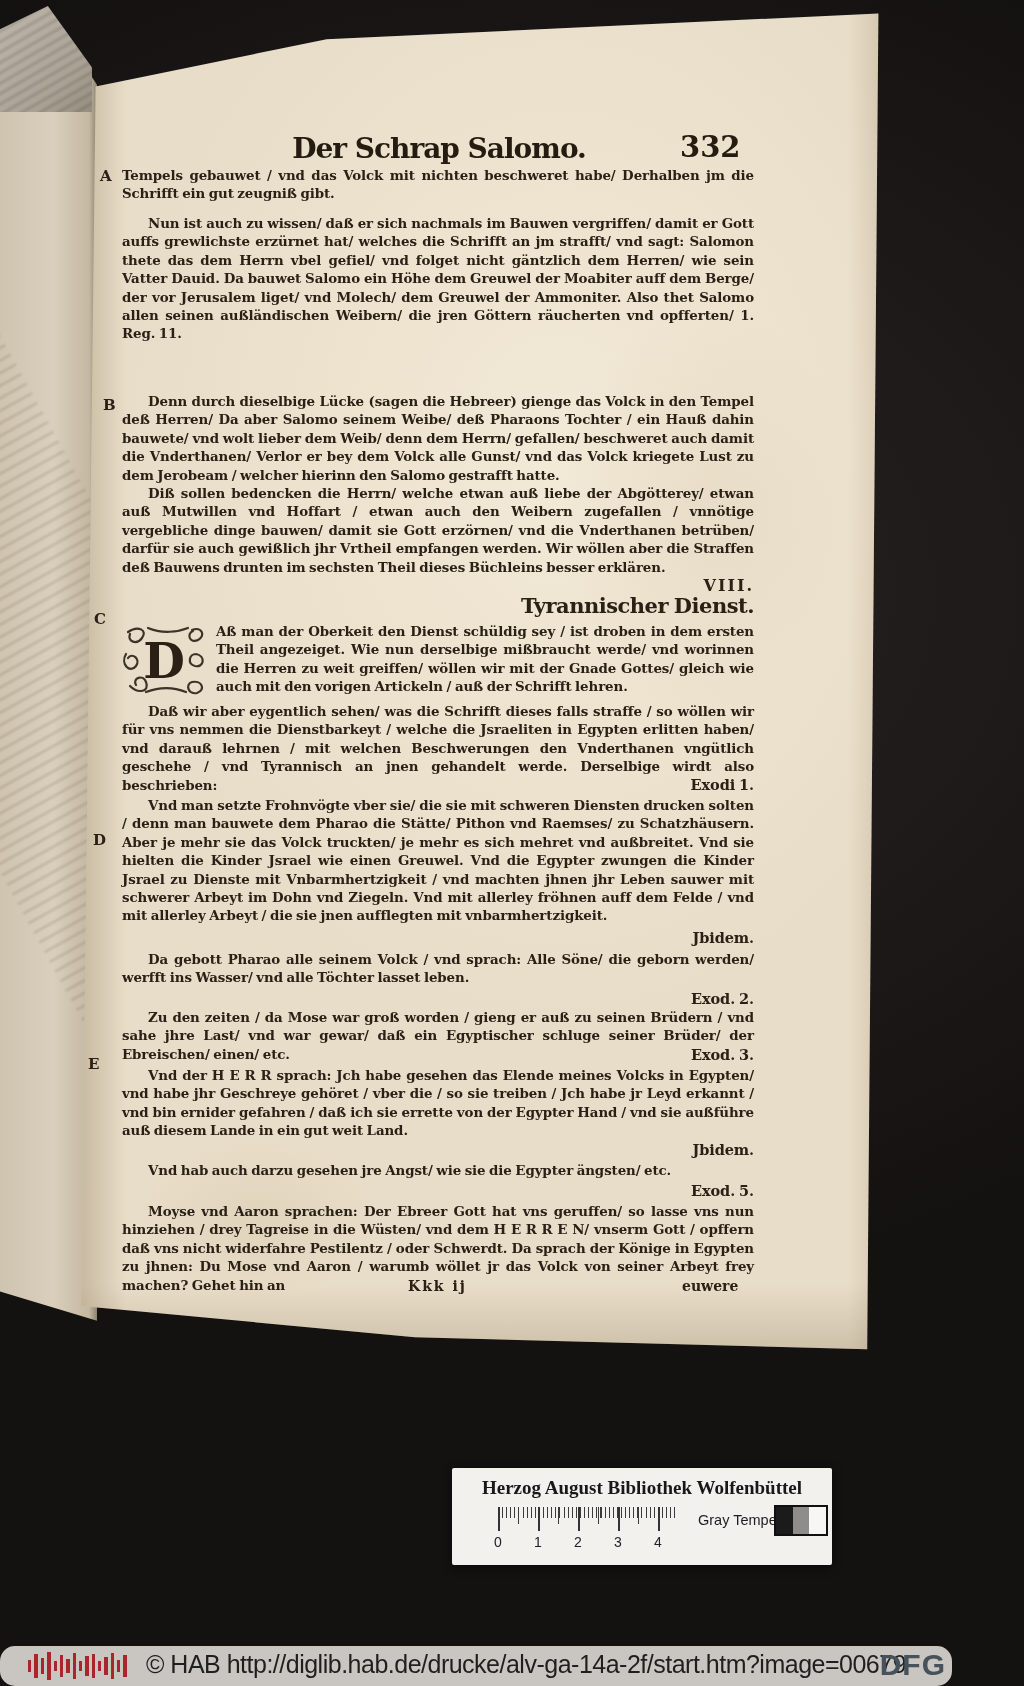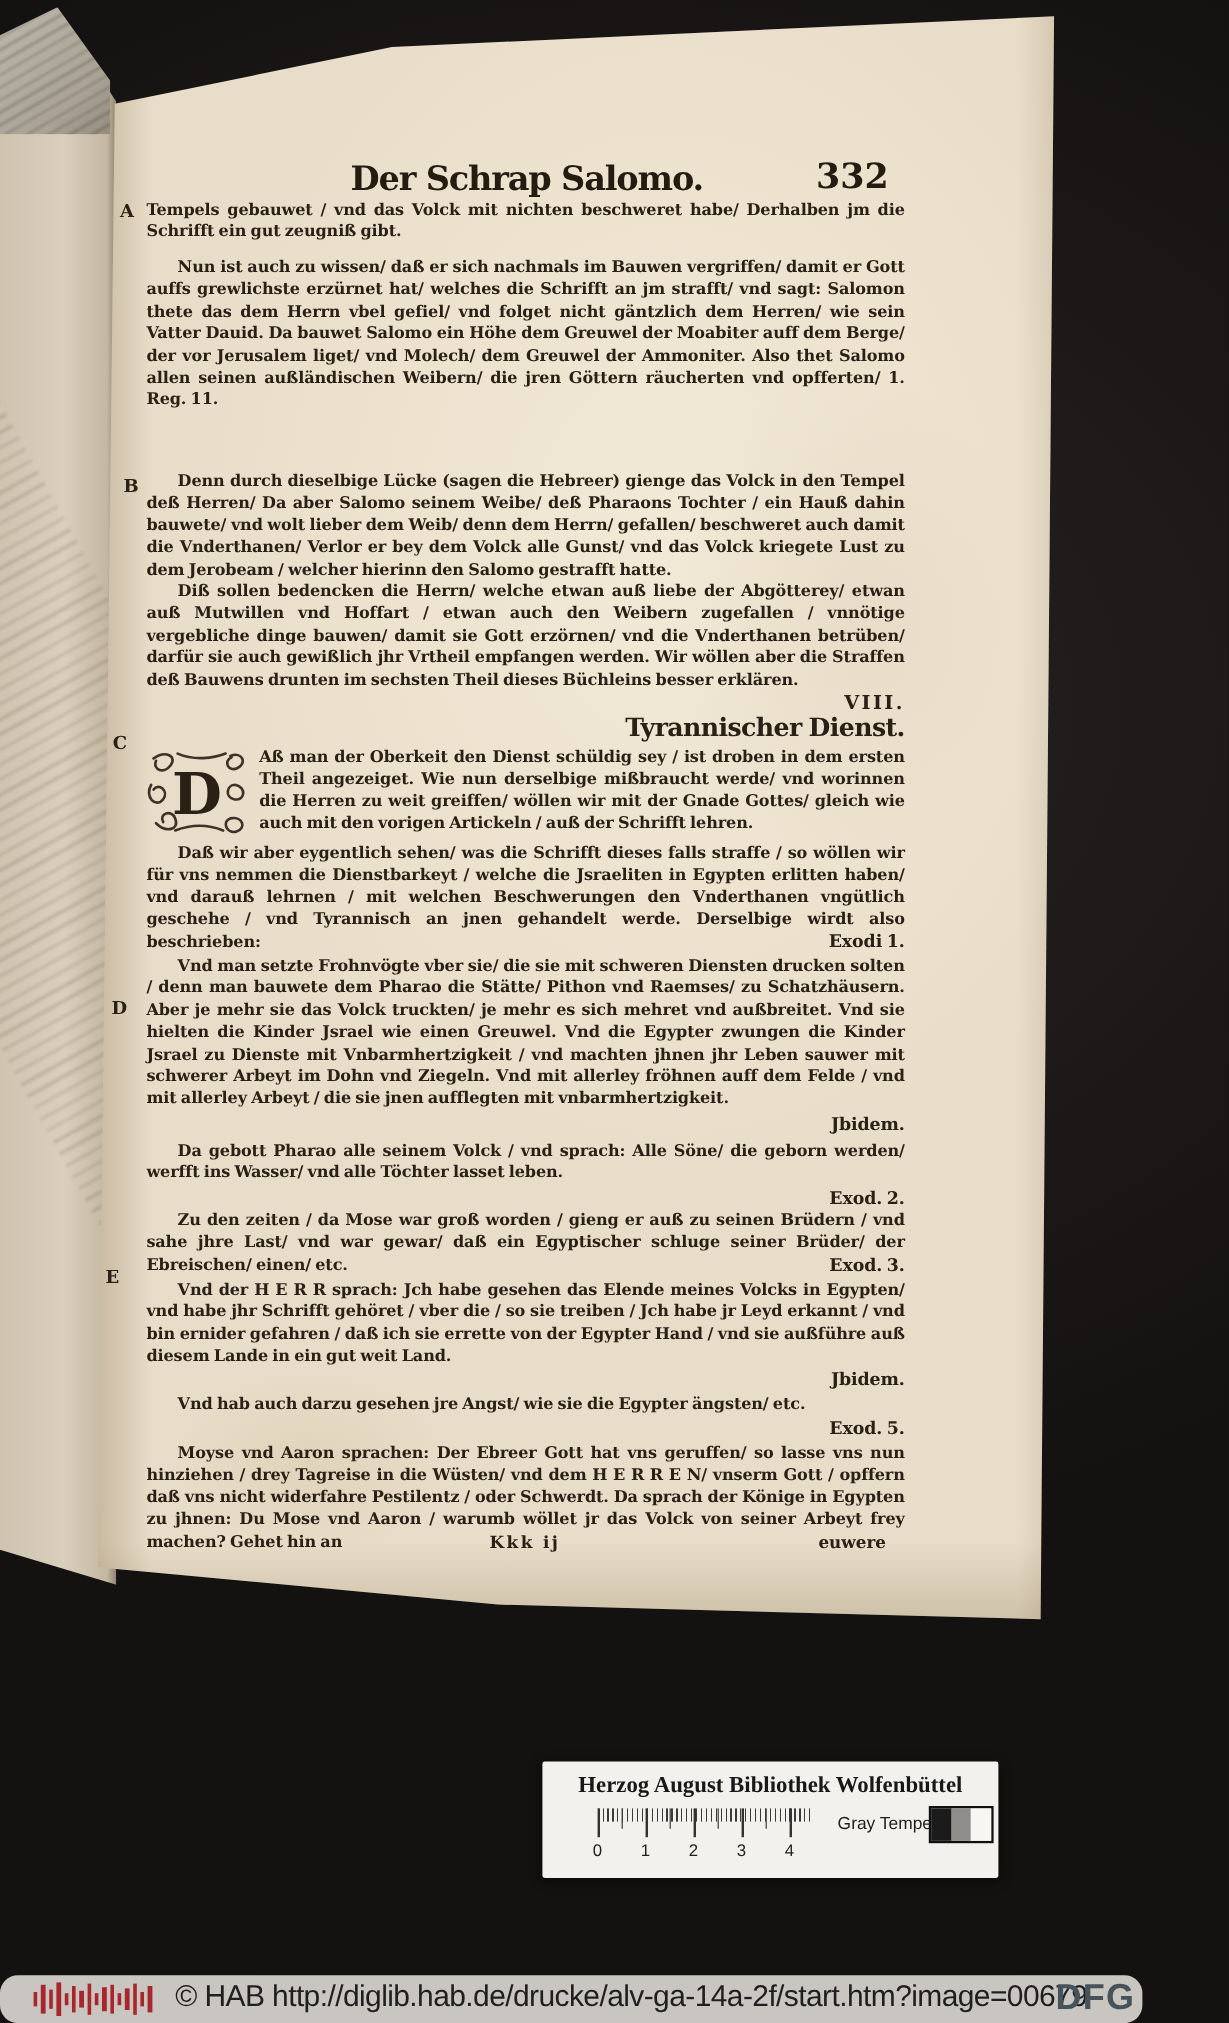--- a/index.html
+++ b/index.html
@@ -134,21 +134,21 @@
     </div>
 
     <div class="blk indent" style="top:702px;">Daß wir aber eygentlich sehen/ was die Schrifft dieses falls straffe / so wöllen wir für vns nemmen die Dienstbarkeyt / welche die Jsraeliten in Egypten erlitten haben/ vnd darauß lehrnen / mit welchen Beschwerungen den Vnderthanen vngütlich geschehe / vnd Tyrannisch an jnen gehandelt werde. Derselbige wirdt also beschrieben:</div>
     <div class="blk ctr" style="top:776px;">Exodi 1.</div>
     <div class="blk indent" style="top:796px;">Vnd man setzte Frohnvögte vber sie/ die sie mit schweren Diensten drucken solten / denn man bauwete dem Pharao die Stätte/ Pithon vnd Raemses/ zu Schatzhäusern. Aber je mehr sie das Volck truckten/ je mehr es sich mehret vnd außbreitet. Vnd sie hielten die Kinder Jsrael wie einen Greuwel. Vnd die Egypter zwungen die Kinder Jsrael zu Dienste mit Vnbarmhertzigkeit / vnd machten jhnen jhr Leben sauwer mit schwerer Arbeyt im Dohn vnd Ziegeln. Vnd mit allerley fröhnen auff dem Felde / vnd mit allerley Arbeyt / die sie jnen aufflegten mit vnbarmhertzigkeit.</div>
     <div class="blk ctr" style="top:929px;">Jbidem.</div>
     <div class="blk indent" style="top:950px;">Da gebott Pharao alle seinem Volck / vnd sprach: Alle Söne/ die geborn werden/ werfft ins Wasser/ vnd alle Töchter lasset leben.</div>
     <div class="blk ctr" style="top:990px;">Exod. 2.</div>
     <div class="blk indent" style="top:1008px;">Zu den zeiten / da Mose war groß worden / gieng er auß zu seinen Brüdern / vnd sahe jhre Last/ vnd war gewar/ daß ein Egyptischer schluge seiner Brüder/ der Ebreischen/ einen/ etc.</div>
     <div class="blk ctr" style="top:1046px;">Exod. 3.</div>
-    <div class="blk indent" style="top:1066px;">Vnd der H E R R sprach: Jch habe gesehen das Elende meines Volcks in Egypten/ vnd habe jhr Schrifft gehöret / vber die / so sie treiben / Jch habe jr Leyd erkannt / vnd bin ernider gefahren / daß ich sie errette von der Egypter Hand / vnd sie außführe auß diesem Lande in ein gut weit Land.</div>
+    <div class="blk indent" style="top:1066px;">Vnd der H E R R sprach: Jch habe gesehen das Elende meines Volcks in Egypten/ vnd habe jhr Geschreye gehöret / vber die / so sie treiben / Jch habe jr Leyd erkannt / vnd bin ernider gefahren / daß ich sie errette von der Egypter Hand / vnd sie außführe auß diesem Lande in ein gut weit Land.</div>
     <div class="blk ctr" style="top:1141px;">Jbidem.</div>
     <div class="blk indent" style="top:1161px;">Vnd hab auch darzu gesehen jre Angst/ wie sie die Egypter ängsten/ etc.</div>
     <div class="blk ctr" style="top:1182px;">Exod. 5.</div>
     <div class="blk indent" style="top:1202px;">Moyse vnd Aaron sprachen: Der Ebreer Gott hat vns geruffen/ so lasse vns nun hinziehen / drey Tagreise in die Wüsten/ vnd dem H E R R E N/ vnserm Gott / opffern daß vns nicht widerfahre Pestilentz / oder Schwerdt. Da sprach der Könige in Egypten zu jhnen: Du Mose vnd Aaron / warumb wöllet jr das Volck von seiner Arbeyt frey machen? Gehet hin an</div>
 
     <div class="sig">
       <span class="kkk">Kkk ij</span>
       <span class="catch">euwere</span>
     </div>
   </div>

